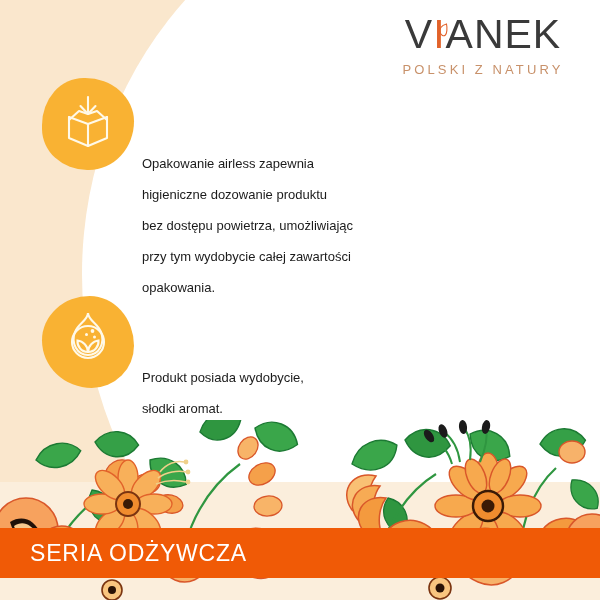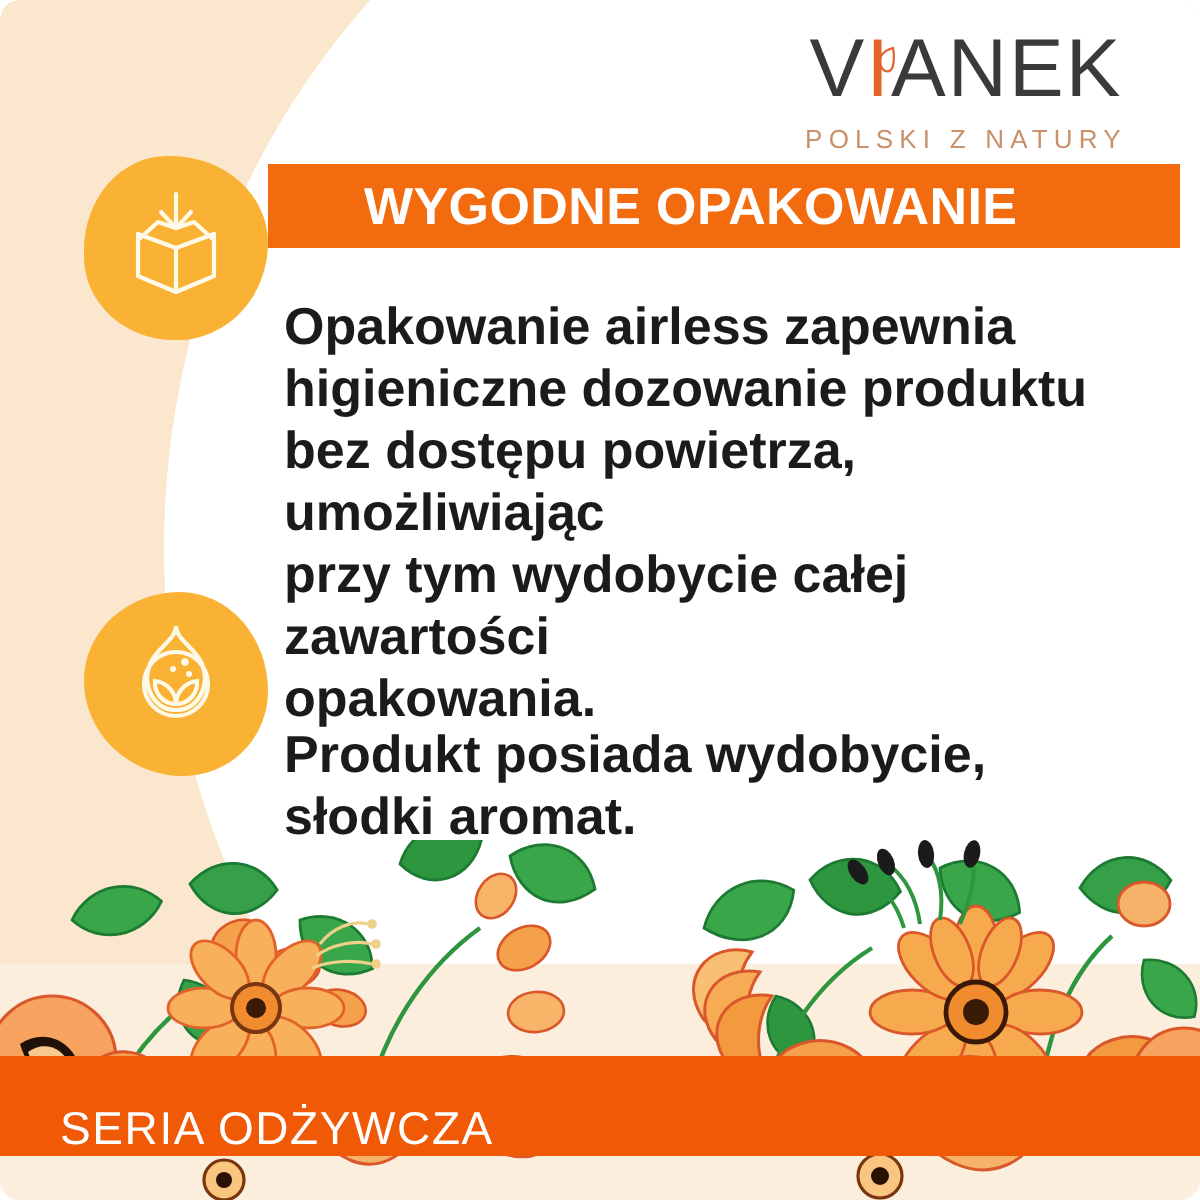--- a/index.html
+++ b/index.html
@@ -9,21 +9,20 @@
   body {
     width: 600px; height: 600px;
     font-family: "Liberation Sans", sans-serif;
     overflow: hidden;
   }
   .canvas {
     position: relative;
     width: 600px; height: 600px;
     background: #ffffff;
     overflow: hidden;
-    border-radius: 10px;
   }
 
   
   .bg-cream {
     position: absolute;
     left: 0; top: 0;
     width: 600px; height: 600px;
     background: #fae7cd;
     z-index: 0;
   }
@@ -109,22 +108,22 @@
   .banner-title {
     color: #ffffff;
     font-size: 26px;
     font-weight: bold;
     letter-spacing: 0.2px;
     white-space: nowrap;
   }
   .body-text {
     position: absolute;
     color: #1b1b1b;
-    font-size: 26px;
-    font-weight: bold;
+    font-size: 13px;
+    font-weight: normal;
     line-height: 31px;
     z-index: 25;
     white-space: pre-line;
   }
 
   
   .floral-band {
     position: absolute;
     left: 0; bottom: 0;
     width: 600px; height: 180px;
@@ -138,21 +137,21 @@
     z-index: 9;
   }
 
   
   .series-bar {
     position: absolute;
     left: 0; top: 528px;
     width: 600px; height: 50px;
     background: #f05a06;
     display: flex;
-    align-items: flex-end;
+    align-items: center;
     z-index: 40;
   }
   .series-label {
     color: #ffffff;
     font-size: 23px;
     font-weight: 300;
     letter-spacing: 0.8px;
     margin-left: 30px;
     white-space: nowrap;
   }
@@ -167,23 +166,20 @@
   <div class="bg-white-right"></div>
 
   <div class="logo">
     <div class="logo-word"><span>V</span><span class="logo-i"><span>I</span><svg class="logo-leaf" viewBox="0 0 11 15">
             <path d="M9.5 1 C4 2.5 2 6 3.2 9.6 C4.2 12.4 6.6 13.4 8.2 12.2 C10 10.8 10.4 5 9.5 1 Z" fill="none" stroke="#e2622a" stroke-width="1.1"></path>
           </svg></span><span>ANEK</span></div>
     <div class="logo-tag">POLSKI Z NATURY</div>
   </div>
 
   <div class="feature" style="left:42px; top:78px; width:520px; height:50px;">
-    <div class="banner" style="left:92px; top:4px; width:456px;">
-      <span class="banner-title" style="margin-left:48px;">WYGODNE OPAKOWANIE</span>
-    </div>
     <div class="icon-blob">
       <svg width="62" height="62" viewBox="0 0 62 62">
         <g fill="none" stroke="#fff9e8" stroke-width="2.1" stroke-linejoin="round" stroke-linecap="round">
           <path d="M31 4 L31 19"></path>
           <path d="M23.5 13 L31 21 L38.5 13"></path>
           <path d="M12 24 L31 31 L50 24"></path>
           <path d="M12 24 L12 27 L22 18 L31 21 L40 18 L50 27 L50 24"></path>
           <path d="M12 27 L12 45 L31 53 L50 45 L50 27"></path>
           <path d="M31 31 L31 53"></path>
         </g>

